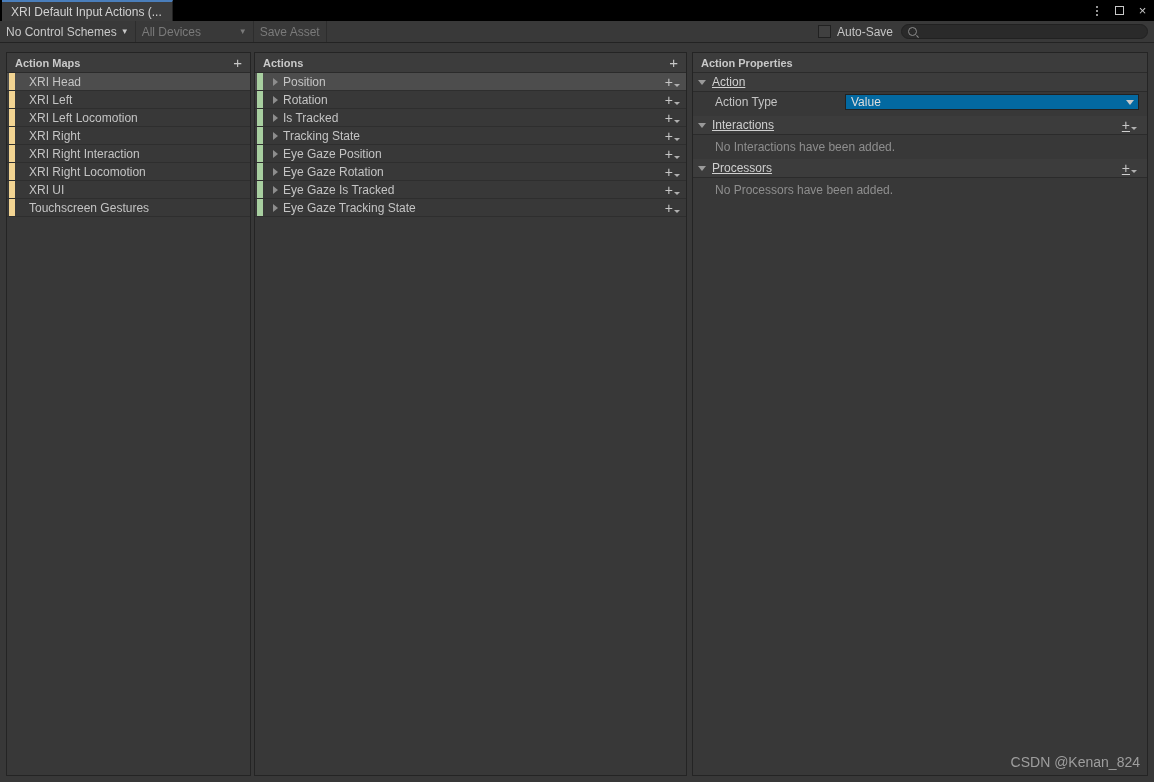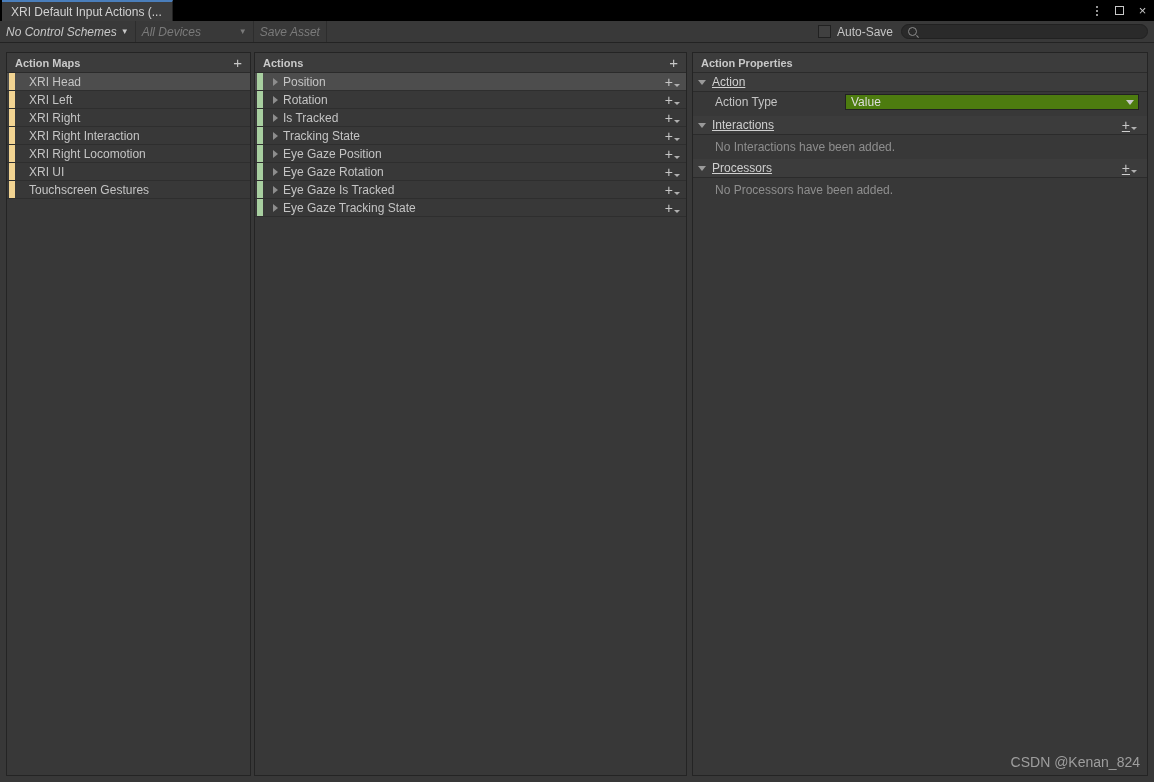--- a/index.html
+++ b/index.html
@@ -81,21 +81,20 @@
     align-items: stretch;
   }
   .tb-btn {
     display: flex;
     align-items: center;
     padding: 0 6px;
     border-right: 1px solid #2d2d2d;
     color: #c8c8c8;
     font-size: 12px;
     white-space: nowrap;
-    font-style: italic;
   }
   .tb-btn.disabled { color: #7a7a7a; }
   .tb-btn .caret {
     margin-left: 4px;
     font-size: 8px;
     line-height: 8px;
   }
   .tb-devices { width: 105px; justify-content: space-between; }
   .tb-spacer { flex: 1; }
   .tb-autosave {
@@ -250,21 +249,21 @@
   }
   .field-label {
     width: 130px;
     font-size: 12px;
     color: #c4c4c4;
   }
   .dropdown {
     flex: 1;
     margin-right: 8px;
     height: 16px;
-    background: #4d7c0f;
+    background: #0369a1;
     border: 1px solid #222222;
     box-sizing: border-box;
     display: flex;
     align-items: center;
     padding: 0 4px 0 5px;
     font-size: 12px;
     color: #dddddd;
   }
   .dropdown .spacer { flex: 1; }
   .dd-caret {
@@ -347,20 +346,24 @@
       <span class="plus">+</span>
     </div>
     <div class="list" id="maps-list">
         <div class="row selected">
           <span class="accent map"></span>
           <span class="label">XRI Head</span>
         </div>
         <div class="row">
           <span class="accent map"></span>
           <span class="label">XRI Left</span>
+        </div>
+        <div class="row">
+          <span class="accent map"></span>
+          <span class="label">XRI Left Locomotion</span>
         </div>
         <div class="row">
           <span class="accent map"></span>
           <span class="label">XRI Right</span>
         </div>
         <div class="row">
           <span class="accent map"></span>
           <span class="label">XRI Right Interaction</span>
         </div>
         <div class="row">

